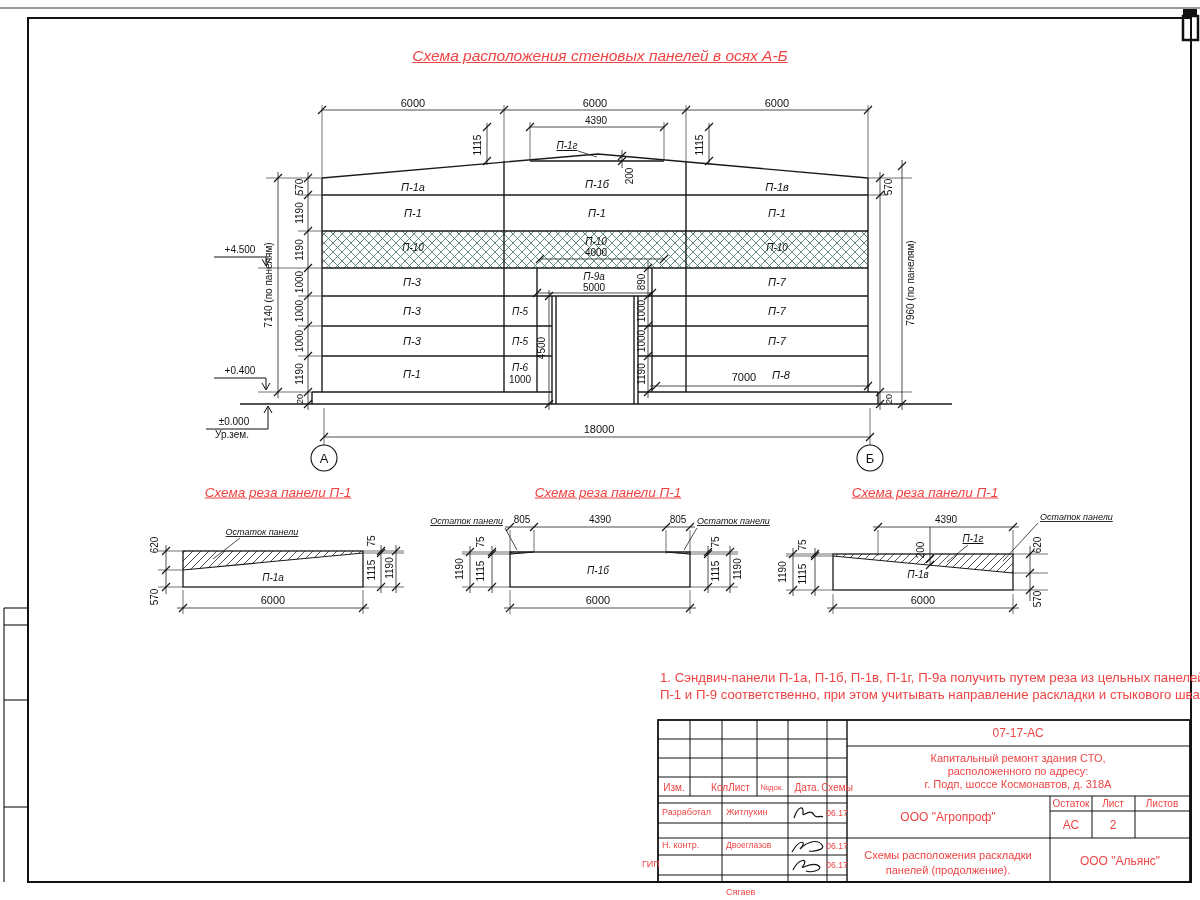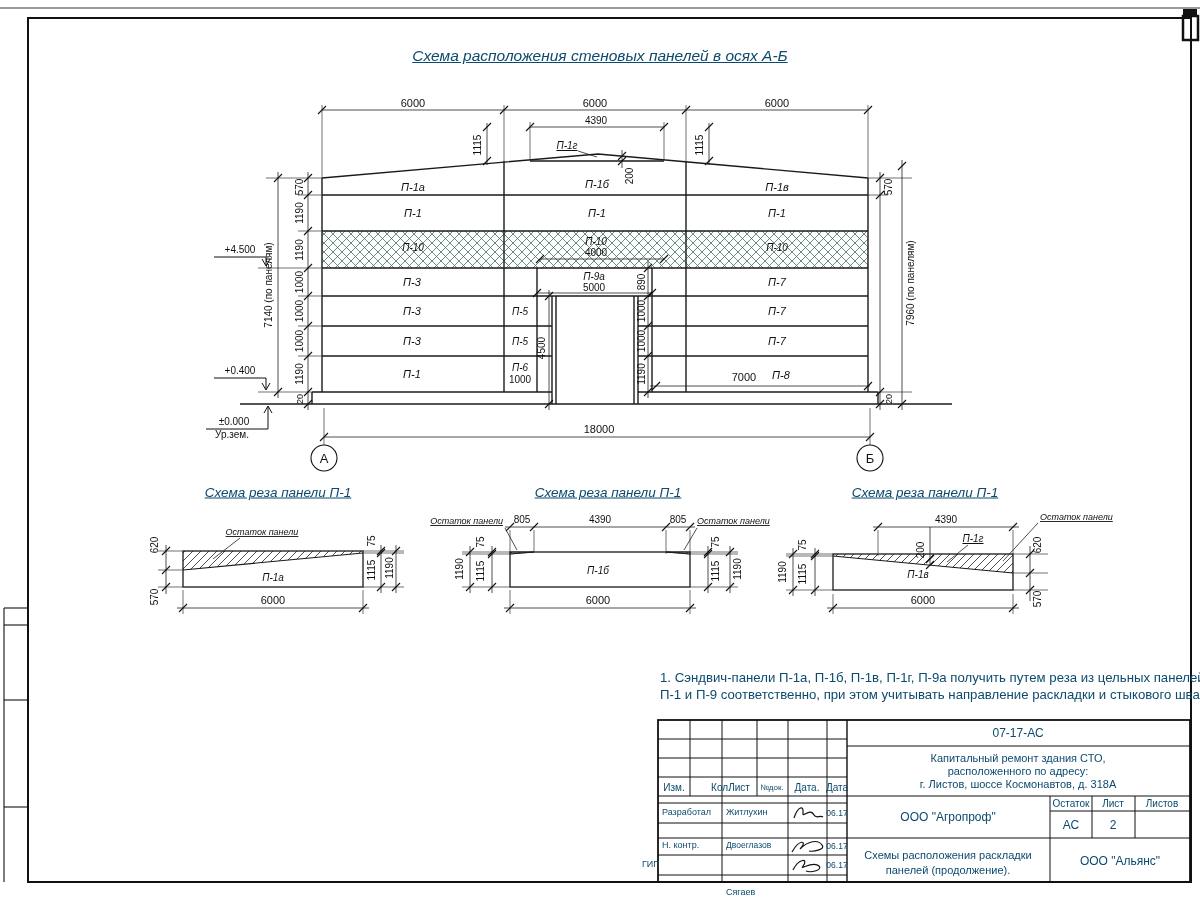--- a/index.html
+++ b/index.html
@@ -1,18 +1,18 @@
 <!DOCTYPE html>
 <html><head>
 <meta charset="utf-8">
 <style>
   html,body{margin:0;padding:0;background:#fff;font-family:"Liberation Sans",sans-serif;}
   #sheet{position:relative;width:1200px;height:900px;background:#fff;overflow:hidden;}
   #cad{position:absolute;left:0;top:0;}
-  .t{position:absolute;white-space:nowrap;color:#0c4a6e;}
+  .t{position:absolute;white-space:nowrap;color:#ef4444;}
   .ctr{transform:translate(-50%,-50%);text-align:center;}
   .ttl{font-style:italic;text-decoration:underline;}
   svg text{fill:#111;font-family:"Liberation Sans",sans-serif;}
 </style>
 </head>
 <body>
 
 <div id="sheet">
 
 <svg id="cad" width="1200" height="900" viewBox="0 0 1200 900">
@@ -438,27 +438,27 @@
 <div class="t ctr ttl" style="left:600px;top:56px;font-size:15.5px;">Схема расположения стеновых панелей в осях А-Б</div>
 <div class="t ctr ttl" style="left:278px;top:492px;font-size:13.5px;">Схема реза панели П-1</div>
 <div class="t ctr ttl" style="left:608px;top:492px;font-size:13.5px;">Схема реза панели П-1</div>
 <div class="t ctr ttl" style="left:925px;top:492px;font-size:13.5px;">Схема реза панели П-1</div>
 <div class="t" style="left:660px;top:670px;font-size:13.2px;">1. Сэндвич-панели П-1а, П-1б, П-1в, П-1г, П-9а получить путем реза из цельных панелей</div>
 <div class="t" style="left:660px;top:687px;font-size:13.2px;">П-1 и П-9 соответственно, при этом учитывать направление раскладки и стыкового шва.</div>
 
 <div class="t ctr" style="left:1018px;top:733px;font-size:12px;">07-17-АС</div>
 <div class="t ctr" style="left:1018px;top:758px;font-size:11px;">Капитальный ремонт здания СТО,</div>
 <div class="t ctr" style="left:1018px;top:771px;font-size:11px;">расположенного по адресу:</div>
-<div class="t ctr" style="left:1018px;top:784px;font-size:11px;">г. Листов, шоссе Космонавтов, д. 318А</div>
+<div class="t ctr" style="left:1018px;top:784px;font-size:11px;">г. Подп, шоссе Космонавтов, д. 318А</div>
 <div class="t ctr" style="left:674px;top:787px;font-size:10px;">Изм.</div>
 <div class="t ctr" style="left:706px;top:787px;font-size:10px;padding-left:30px;">Кол.</div>
 <div class="t ctr" style="left:739px;top:787px;font-size:10px;">Лист</div>
 <div class="t ctr" style="left:772px;top:787px;font-size:8px;">№док.</div>
 <div class="t ctr" style="left:807px;top:787px;font-size:10px;">Дата.</div>
-<div class="t ctr" style="left:837px;top:787px;font-size:10px;">Дата</div>
+<div class="t ctr" style="left:837px;top:787px;font-size:10px;">Схемы</div>
 <div class="t" style="left:662px;top:807px;font-size:9px;">Разработал</div>
 <div class="t" style="left:726px;top:807px;font-size:9px;">Житлухин</div>
 <div class="t ctr" style="left:837px;top:813px;font-size:8.5px;">06.17</div>
 <div class="t" style="left:662px;top:840px;font-size:9px;">Н. контр.</div>
 <div class="t" style="left:726px;top:840px;font-size:8.5px;">Двоеглазов</div>
 <div class="t ctr" style="left:837px;top:846px;font-size:8.5px;">06.17</div>
 <div class="t" style="left:642px;top:859px;font-size:9px;text-align:center;">ГИП</div>
 <div class="t" style="left:726px;top:859px;font-size:9px;margin-top:28px;">Сягаев</div>
 <div class="t ctr" style="left:837px;top:865px;font-size:8.5px;">06.17</div>
 <div class="t ctr" style="left:948px;top:817px;font-size:12px;">ООО "Агропроф"</div>

